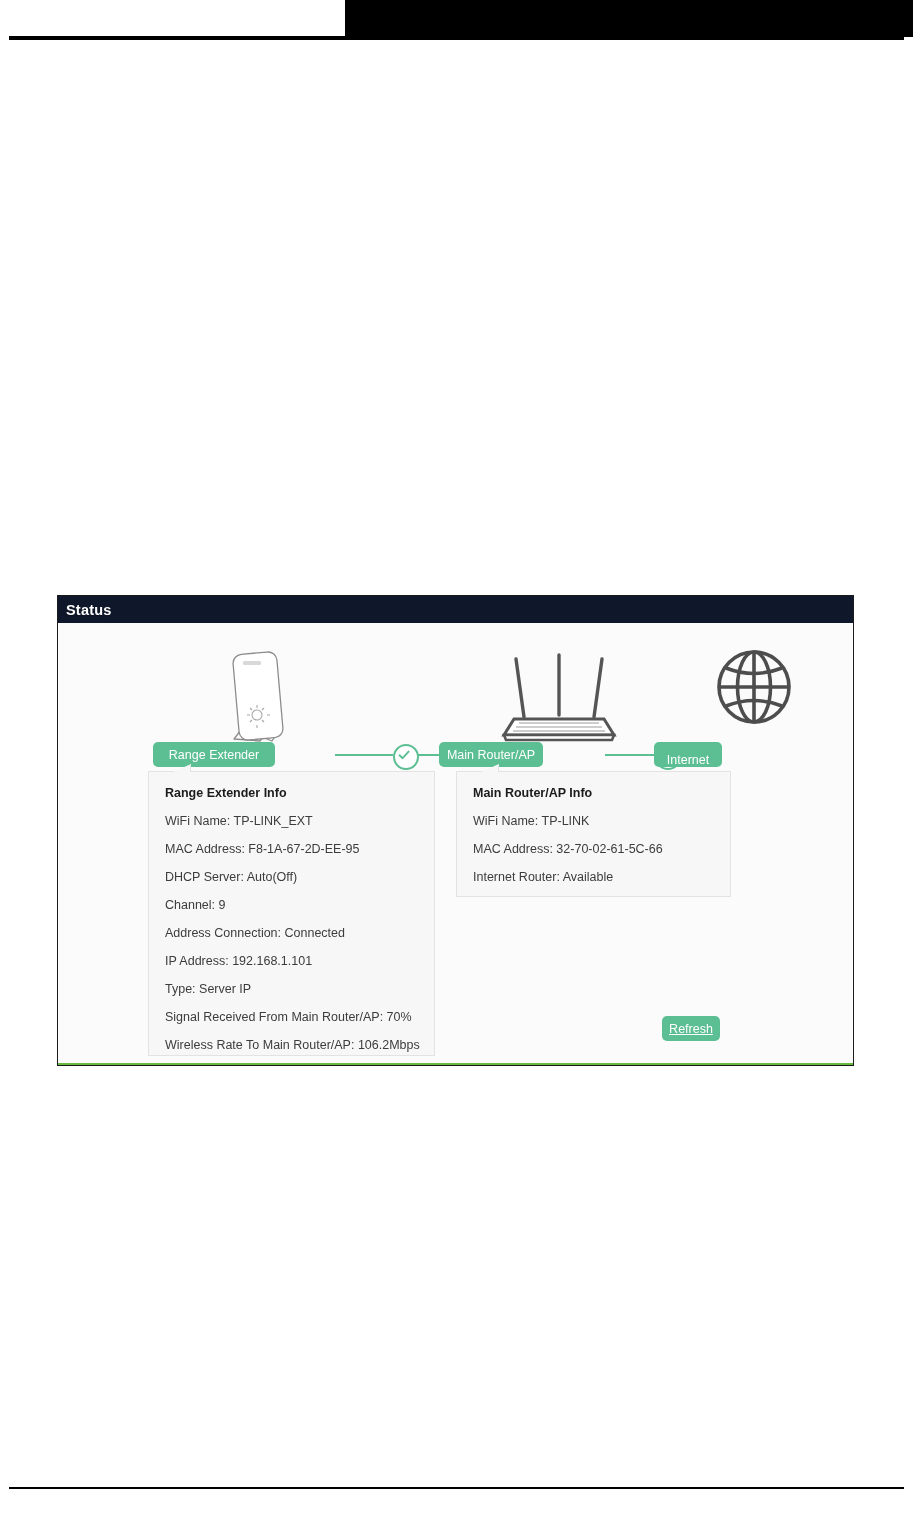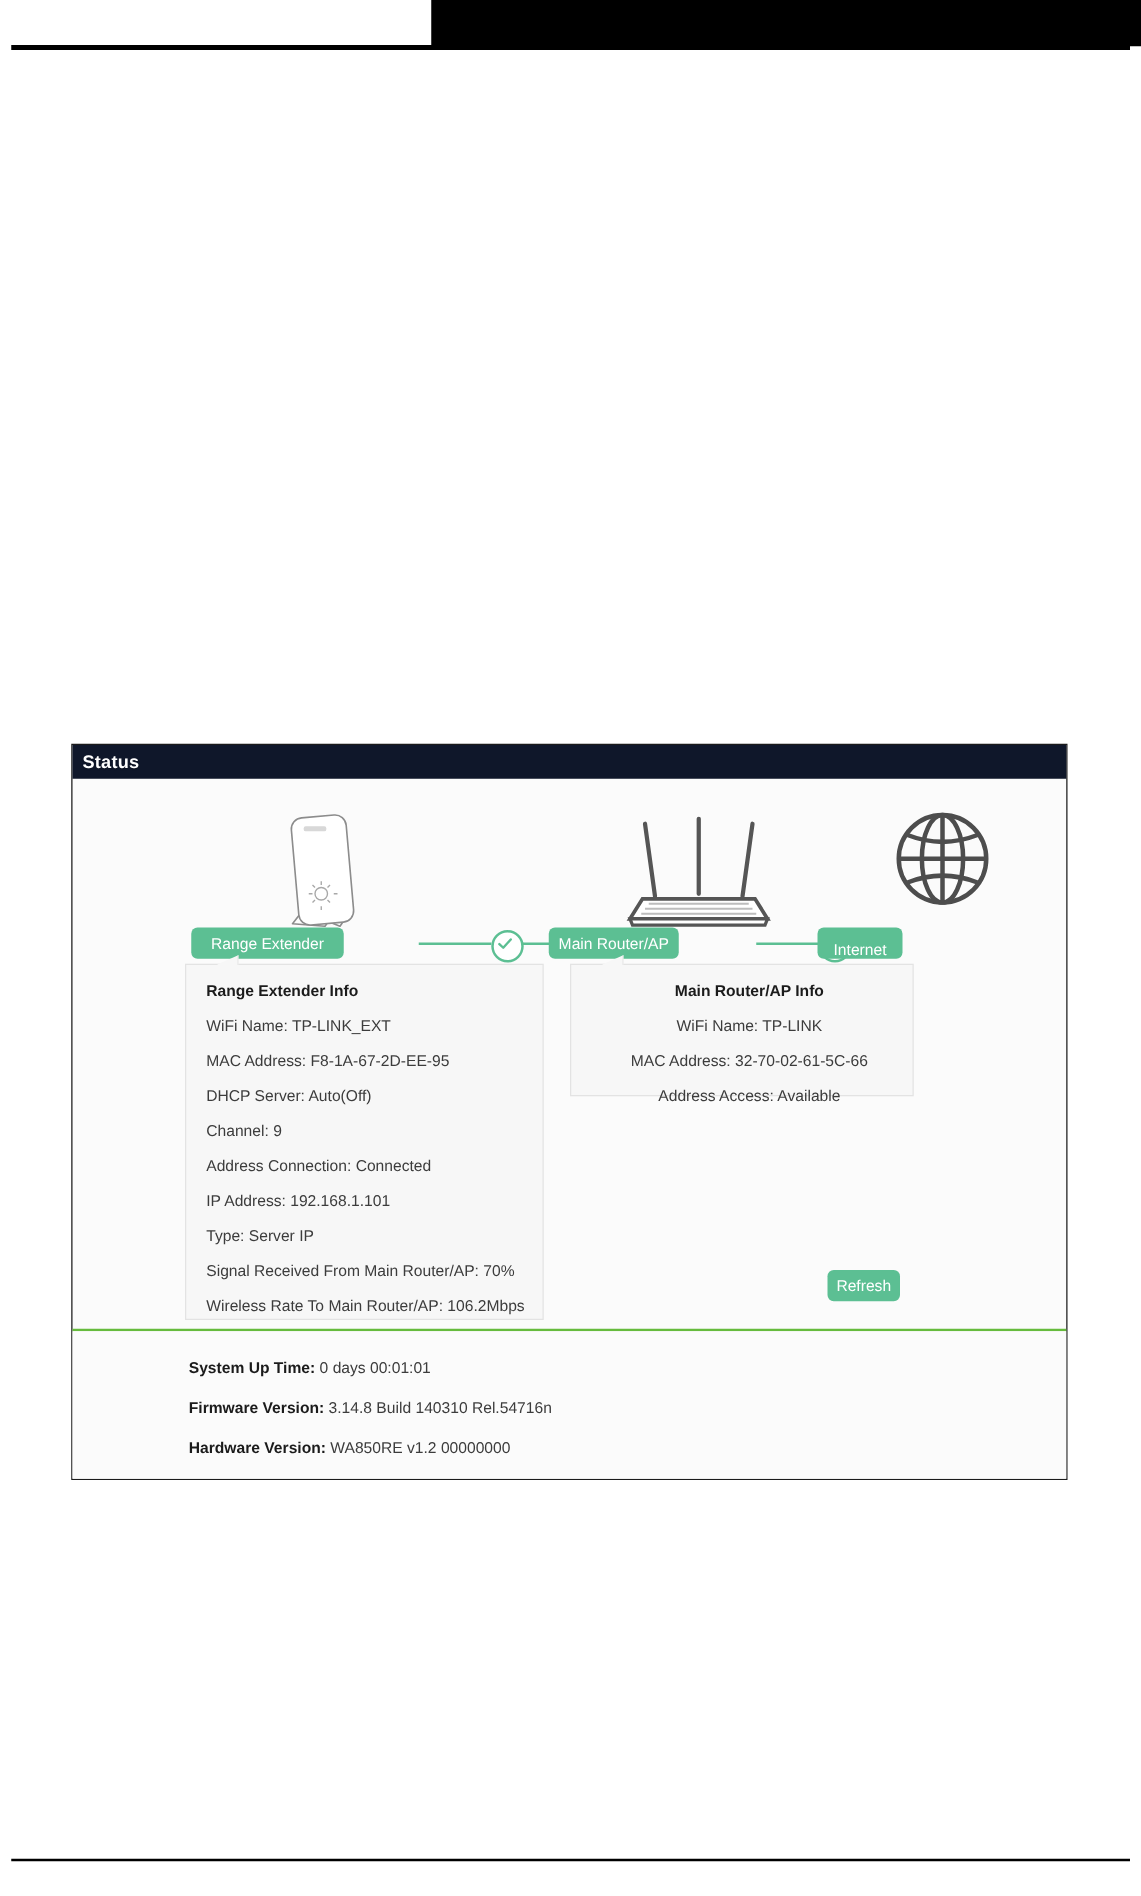--- a/index.html
+++ b/index.html
@@ -150,20 +150,21 @@
     width: 58px;
     height: 25px;
     background: #5cbf93;
     border: none;
     border-radius: 5px;
     color: #ffffff;
     font-family: "Liberation Sans", sans-serif;
     font-size: 12.5px;
     cursor: pointer;
     padding: 0;
+    text-decoration: underline;
   }
 
   
   #system-divider {
     height: 2px;
     background: #66bb3d;
     margin: 0;
   }
   #system-info {
     padding: 22px 0 18px 93px;
@@ -279,42 +280,28 @@
       <div class="info-line">MAC Address: F8-1A-67-2D-EE-95</div>
       <div class="info-line">DHCP Server: Auto(Off)</div>
       <div class="info-line">Channel: 9</div>
       <div class="info-line">Address Connection: Connected</div>
       <div class="info-line">IP Address: 192.168.1.101</div>
       <div class="info-line">Type: Server IP</div>
       <div class="info-line">Signal Received From Main Router/AP: 70%</div>
       <div class="info-line">Wireless Rate To Main Router/AP: 106.2Mbps</div>
     </div>
 
-    <div class="info-panel" style="left:398px; top:8px; width:275px; height:106px;text-align:center;">
+    <div class="info-panel" style="left:398px; top:8px; width:275px; height:126px;">
       <div class="notch"></div>
       <div class="info-heading">Main Router/AP Info</div>
       <div class="info-line">WiFi Name: TP-LINK</div>
       <div class="info-line">MAC Address: 32-70-02-61-5C-66</div>
-      <div class="info-line">Address Access: Available</div>
+      <div class="info-line">Internet Router: Available</div>
     </div>
 
     <button id="refresh-button">Refresh</button>
   </div>
 
   <div id="system-divider"></div>
-  <div id="system-info">
-    <div class="sys-line">
-      <span class="sys-label">System Up Time:</span>
-      <span>0 days 00:01:01</span>
-    </div>
-    <div class="sys-line">
-      <span class="sys-label">Firmware Version:</span>
-      <span>3.14.8 Build 140310 Rel.54716n</span>
-    </div>
-    <div class="sys-line">
-      <span class="sys-label">Hardware Version:</span>
-      <span>WA850RE v1.2 00000000</span>
-    </div>
-  </div>
 
 </div>
 
 <div id="page-footer-rule"></div>
 
 </body></html>

